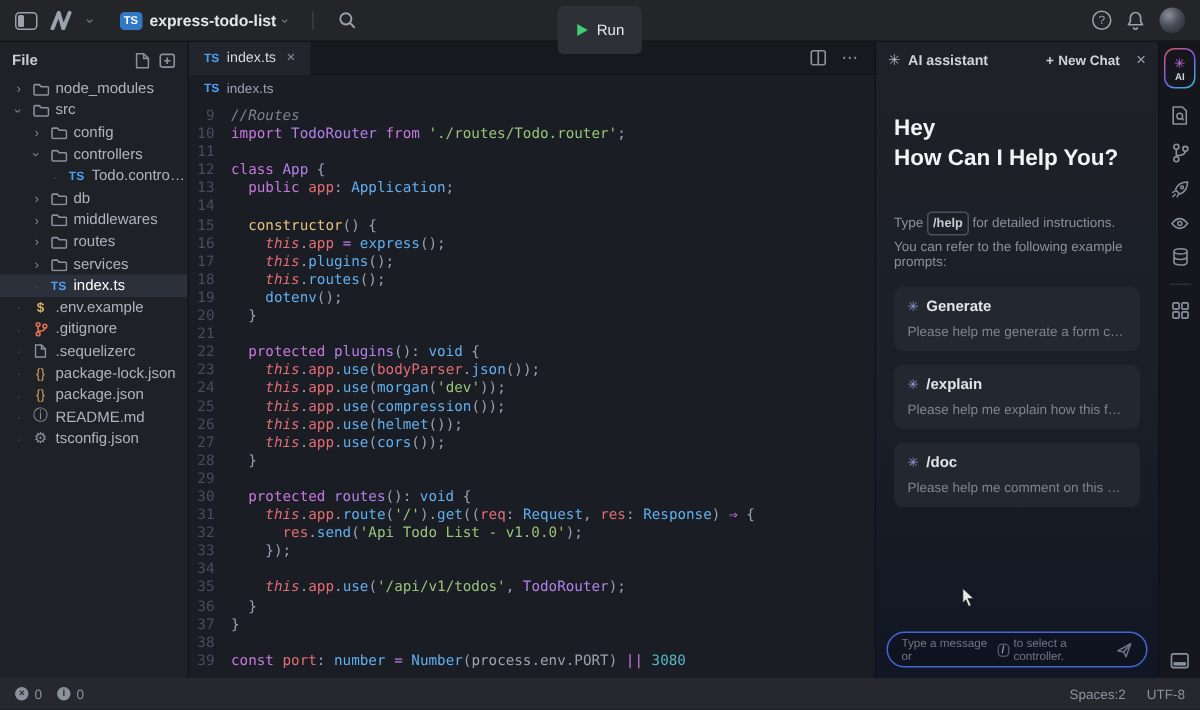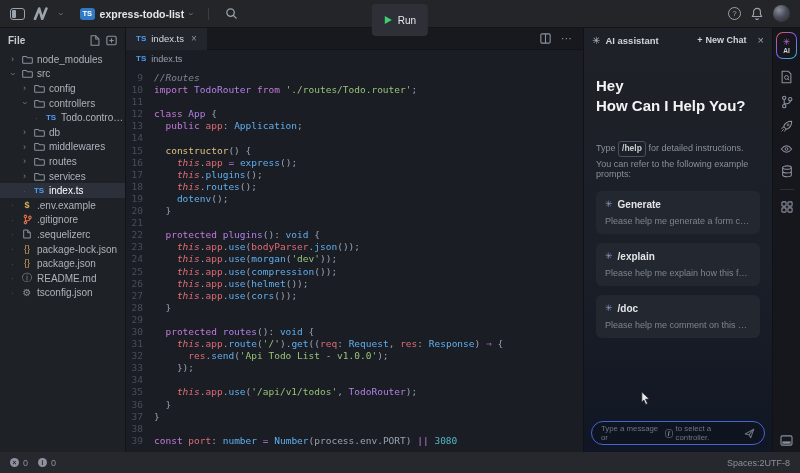--- a/index.html
+++ b/index.html
@@ -89,21 +89,21 @@
   .ai-rail-inner .sparkle { font-size:9px; color:#c06bd6; }
   .ai-rail-label { font-size:6.5px; color:#cfd3da; font-weight:600; }
   .rail-ic { margin-top:11px; color:#8b919d; cursor:pointer; display:flex; }
   .rail-div { width:14px; height:1px; background:#2c2f36; margin-top:11px; }
   .rail-bottom { margin-top:auto; margin-bottom:6px; color:#8b919d; cursor:pointer; display:flex; }
 
   
   .statusbar { height:21px; flex:0 0 21px; background:#26282d; display:flex; align-items:center; padding:0 10px; font-size:9px; color:#8b919d; }
   .sb-group { display:flex; align-items:center; gap:4px; cursor:pointer; }
   .stat-circ { width:9px; height:9px; border-radius:50%; background:#8b919d; color:#26282d; font-size:6.5px; font-weight:bold; display:inline-flex; align-items:center; justify-content:center; }
-  .sb-right { margin-left:auto; display:flex; align-items:flex-start; }
+  .sb-right { margin-left:auto; display:flex; align-items:flex-start; gap:14px; }
 
   .cursor { position:absolute; left:640px; top:391px; pointer-events:none; }
 </style>
 </head>
 <body>
 
 <div class="app">
 
   <div class="topbar">
     <div class="tb-left">

